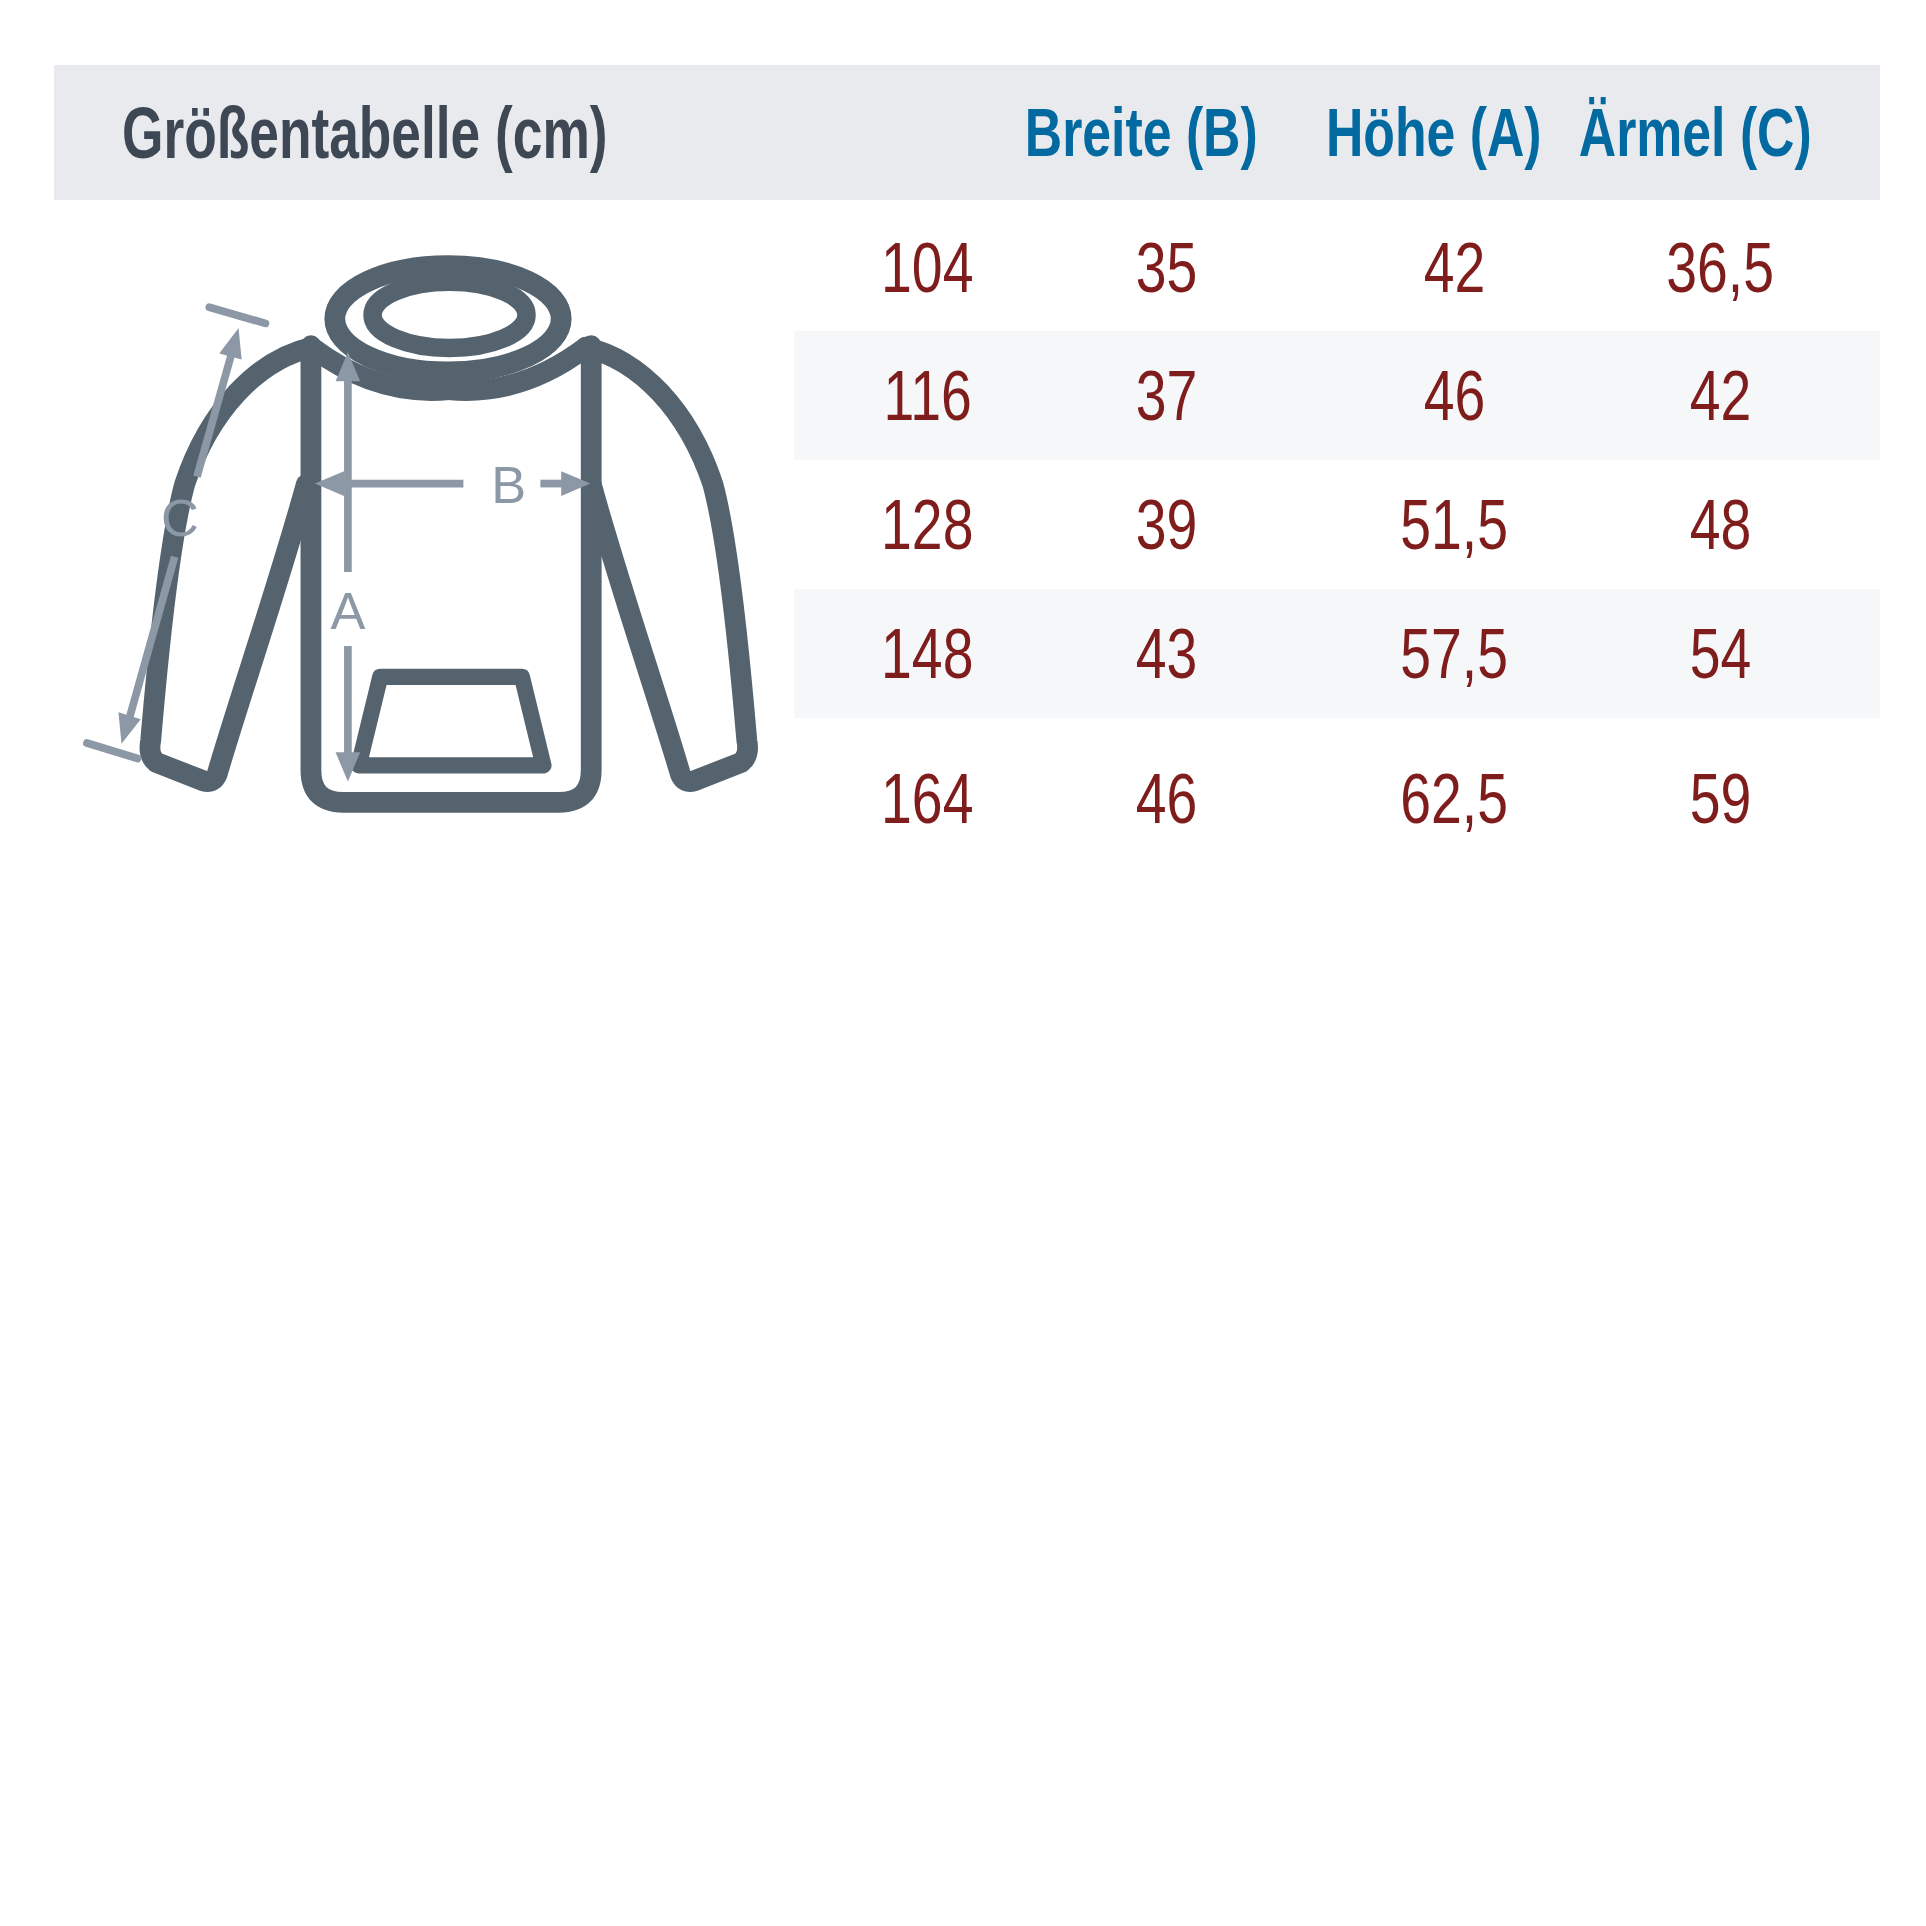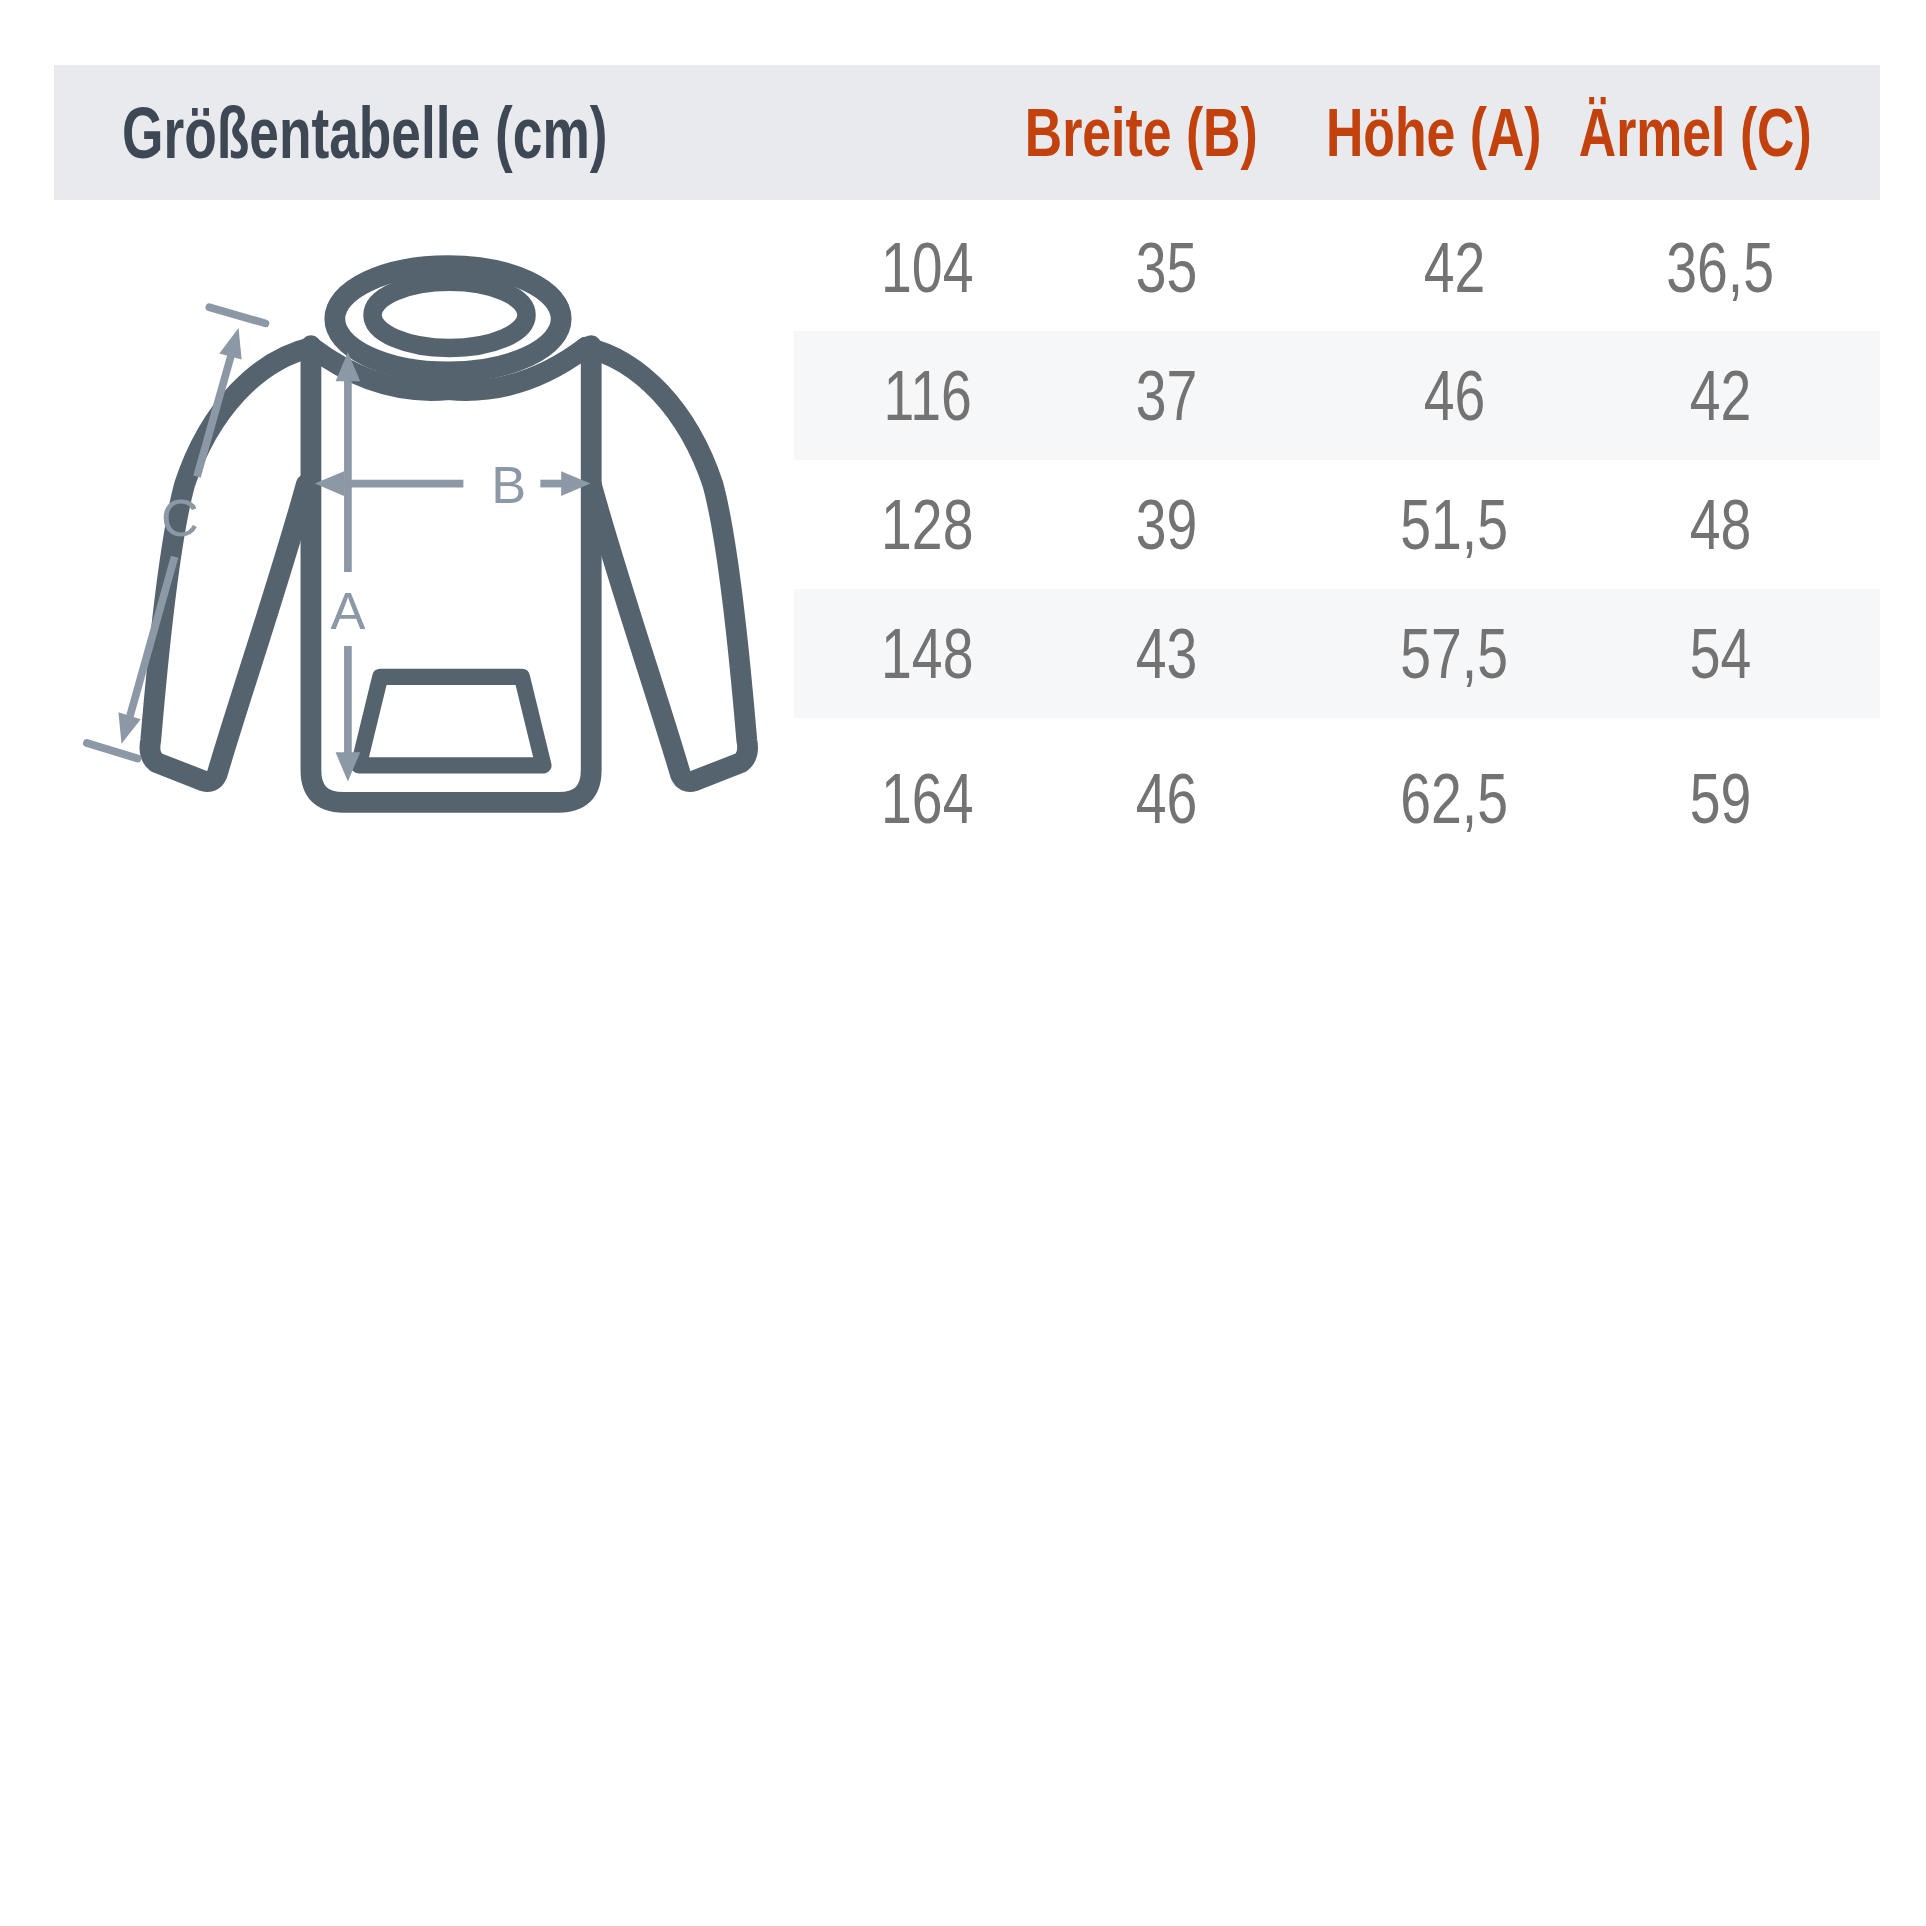--- a/index.html
+++ b/index.html
@@ -9,34 +9,34 @@
   }
   
   .header-band{position:absolute;left:54px;top:65px;width:1826px;height:135px;background:#e8eaed;}
   .chart-title{
     position:absolute;left:94px;top:65px;height:135px;display:flex;align-items:center;
     font-size:72px;font-weight:bold;color:#3e4754;white-space:nowrap;margin-left:28px;
   }
   .chart-title .cz{transform:scaleX(0.74);transform-origin:left center;}
   .hdr-label{
     position:absolute;top:65px;height:135px;width:339px;display:flex;align-items:center;justify-content:center;
-    font-size:69px;font-weight:bold;color:#c2410c;white-space:nowrap;
+    font-size:69px;font-weight:bold;color:#0369a1;white-space:nowrap;
   }
   .hdr-label .cz{transform:scaleX(0.75);transform-origin:center center;}
   #hdr-breite{left:972px;}
   #hdr-hoehe{left:1264px;}
   #hdr-aermel{left:1526px;}
   
   .zebra{position:absolute;left:794px;width:1086px;height:129px;background:#f6f7f9;}
   #zebra-116{top:331px;}
   #zebra-148{top:589px;}
   
   .cell{
     position:absolute;width:277px;height:129px;display:flex;align-items:center;justify-content:center;
-    font-size:71px;color:#737373;white-space:nowrap;
+    font-size:71px;color:#7f1d1d;white-space:nowrap;
   }
   .cell .cz{transform:scaleX(0.78);transform-origin:center center;}
   .col0{left:789px;} .col1{left:1028px;} .col2{left:1316px;} .col3{left:1582px;}
   .row0{top:203px;} .row1{top:331px;} .row2{top:460px;} .row3{top:589px;} .row4{top:734px;}
   
   #hoodie-svg{position:absolute;left:73px;top:247px;width:693px;height:574px;}
   
   .note{
     position:absolute;left:91px;top:861px;width:1803px;
     font-size:71px;line-height:91px;color:#7e8b98;white-space:nowrap;

